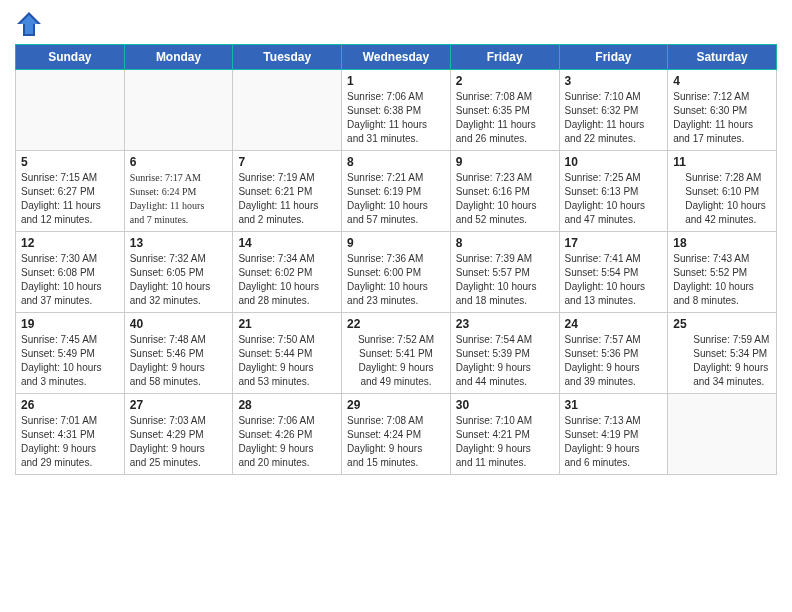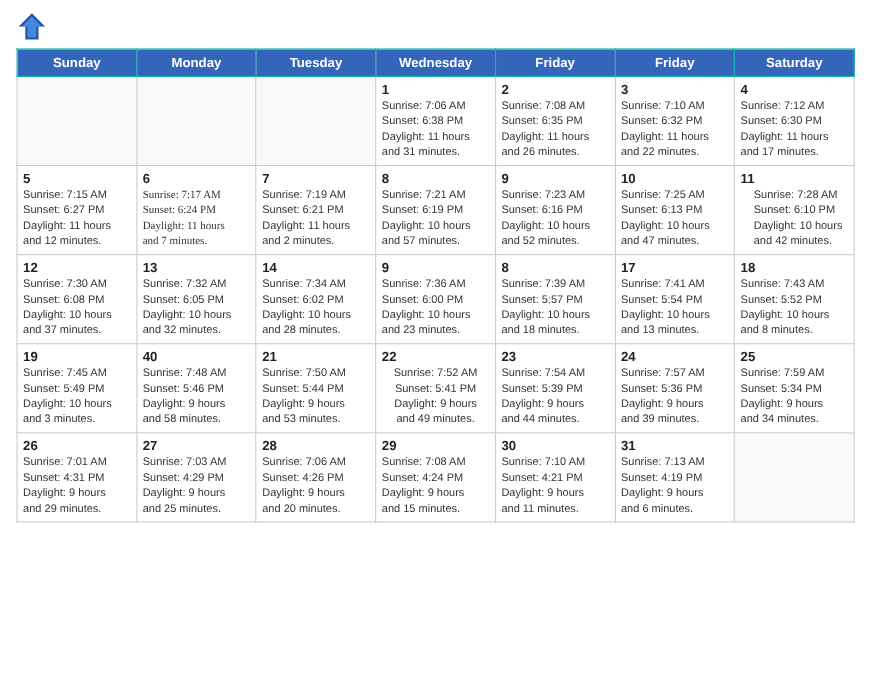--- a/index.html
+++ b/index.html
@@ -305,21 +305,21 @@
           </td>
           <td>
             <div class="day-number">24</div>
             <div class="day-info" style="white-space: pre-line;">Sunrise: 7:57 AM
 Sunset: 5:36 PM
 Daylight: 9 hours
 and 39 minutes.</div>
           </td>
           <td>
             <div class="day-number">25</div>
-            <div class="day-info" style="white-space: pre-line;">Sunrise: 7:59 AM
+            <div class="day-info" style="white-space: pre-line; margin-left: 20px;">Sunrise: 7:59 AM
 Sunset: 5:34 PM
 Daylight: 9 hours
 and 34 minutes.</div>
           </td>
         </tr>
         <tr>
           <td>
             <div class="day-number">26</div>
             <div class="day-info" style="white-space: pre-line;">Sunrise: 7:01 AM
 Sunset: 4:31 PM

